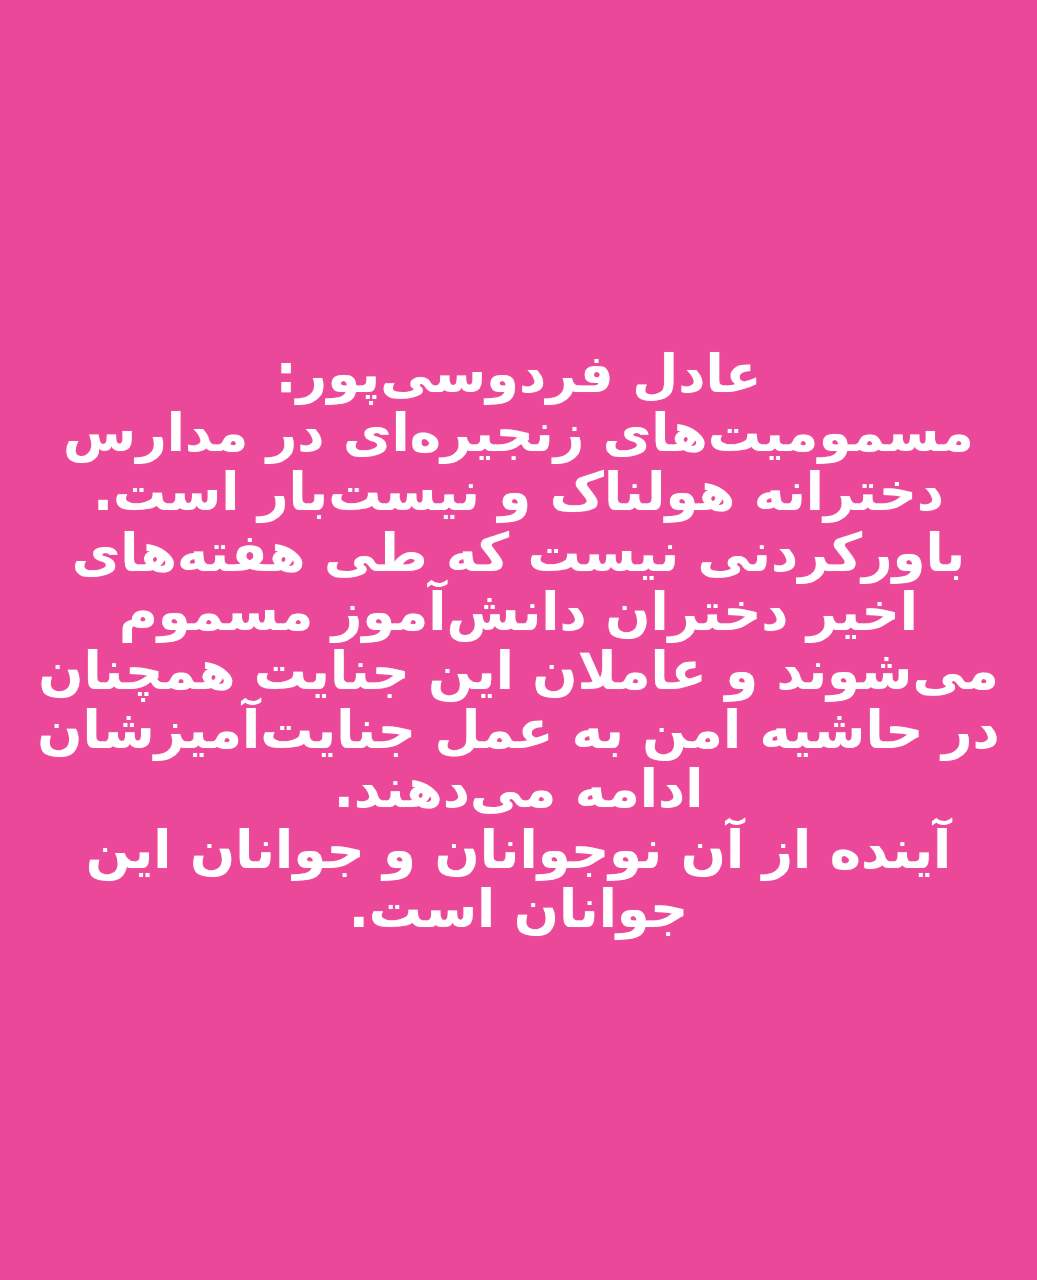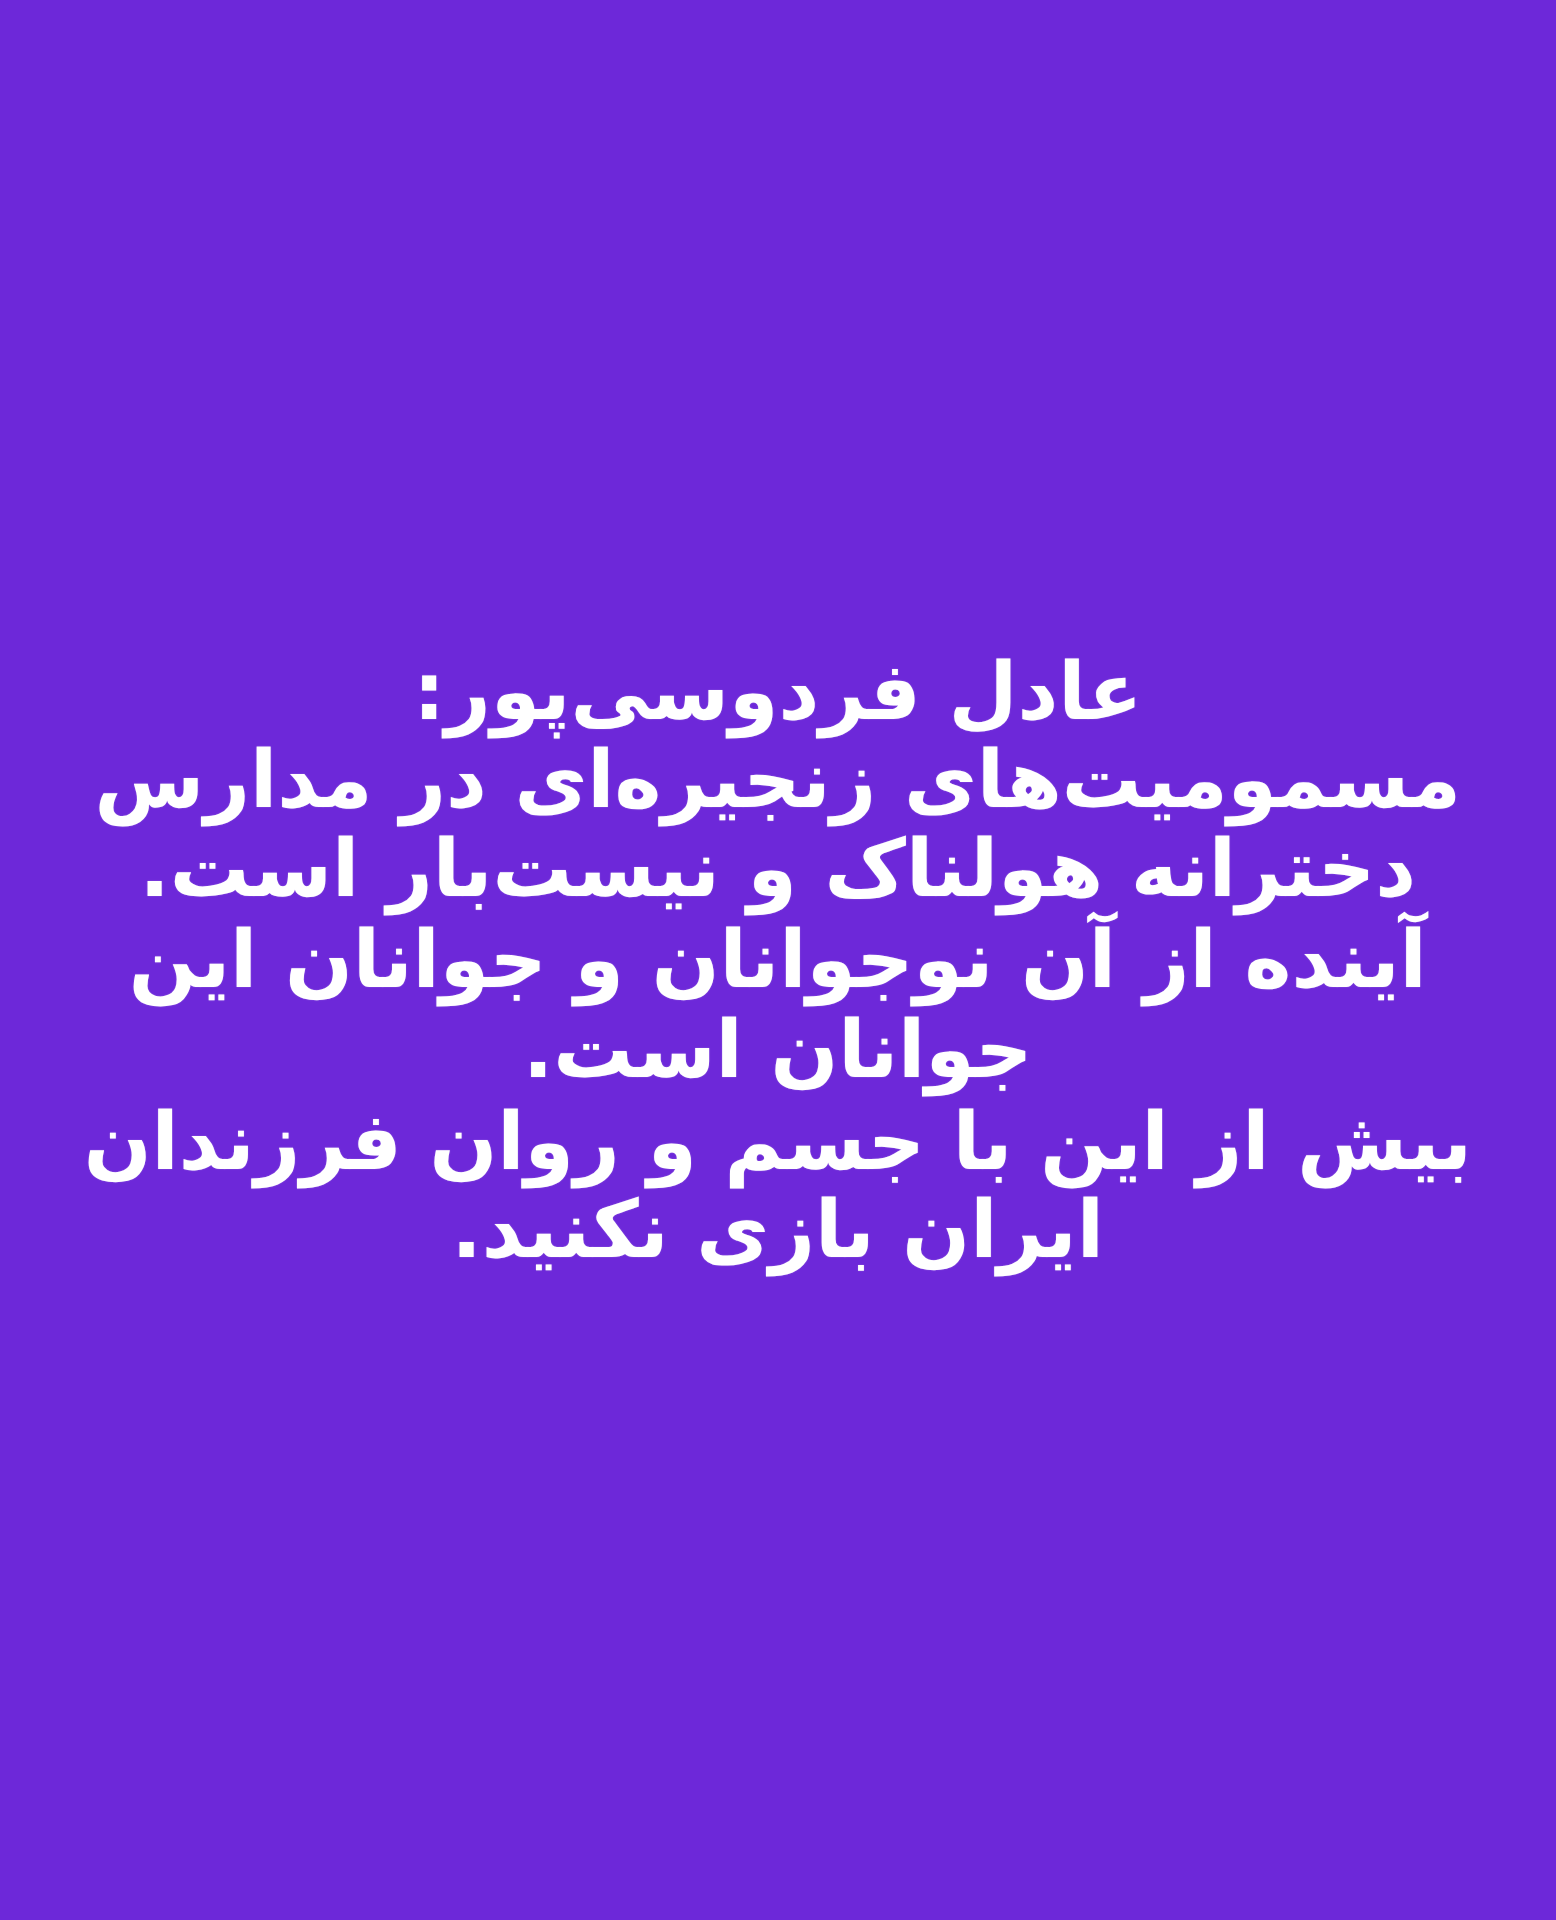--- a/index.html
+++ b/index.html
@@ -10,21 +10,21 @@
     width: 1037px;
     height: 1280px;
     background: #000000;
     font-family: "DejaVu Sans", sans-serif;
     overflow: hidden;
   }
   .poster {
     box-sizing: border-box;
     width: 1037px;
     height: 1280px;
-    background: #6d28d9;
+    background: #ec4899;
     display: flex;
     flex-direction: column;
     align-items: center;
     justify-content: center;
     padding: 26px 14px 22px 14px;
   }
   .statement {
     width: 100%;
     text-align: center;
     color: #ffffff;
@@ -44,16 +44,16 @@
     margin-bottom: 0px;
   }
 </style>
 </head>
 <body>
 
 <div class="poster">
   <div class="statement">
     <p class="para speaker">عادل فردوسی‌پور:</p>
     <p class="para">مسمومیت‌های زنجیره‌ای در مدارس دخترانه هولناک و نیست‌بار است.</p>
+    <p class="para">باورکردنی نیست که طی هفته‌های اخیر دختران دانش‌آموز مسموم می‌شوند و عاملان این جنایت همچنان در حاشیه امن به عمل جنایت‌آمیزشان ادامه می‌دهند.</p>
     <p class="para">آینده از آن نوجوانان و جوانان این جوانان است.</p>
-    <p class="para">بیش از این با جسم و روان فرزندان ایران بازی نکنید.</p>
   </div>
 </div>
 
 </body></html>

